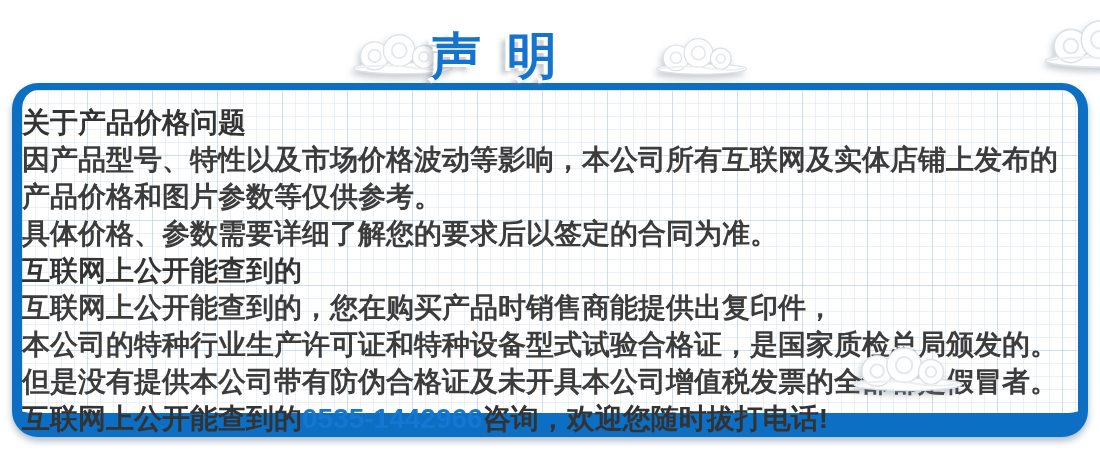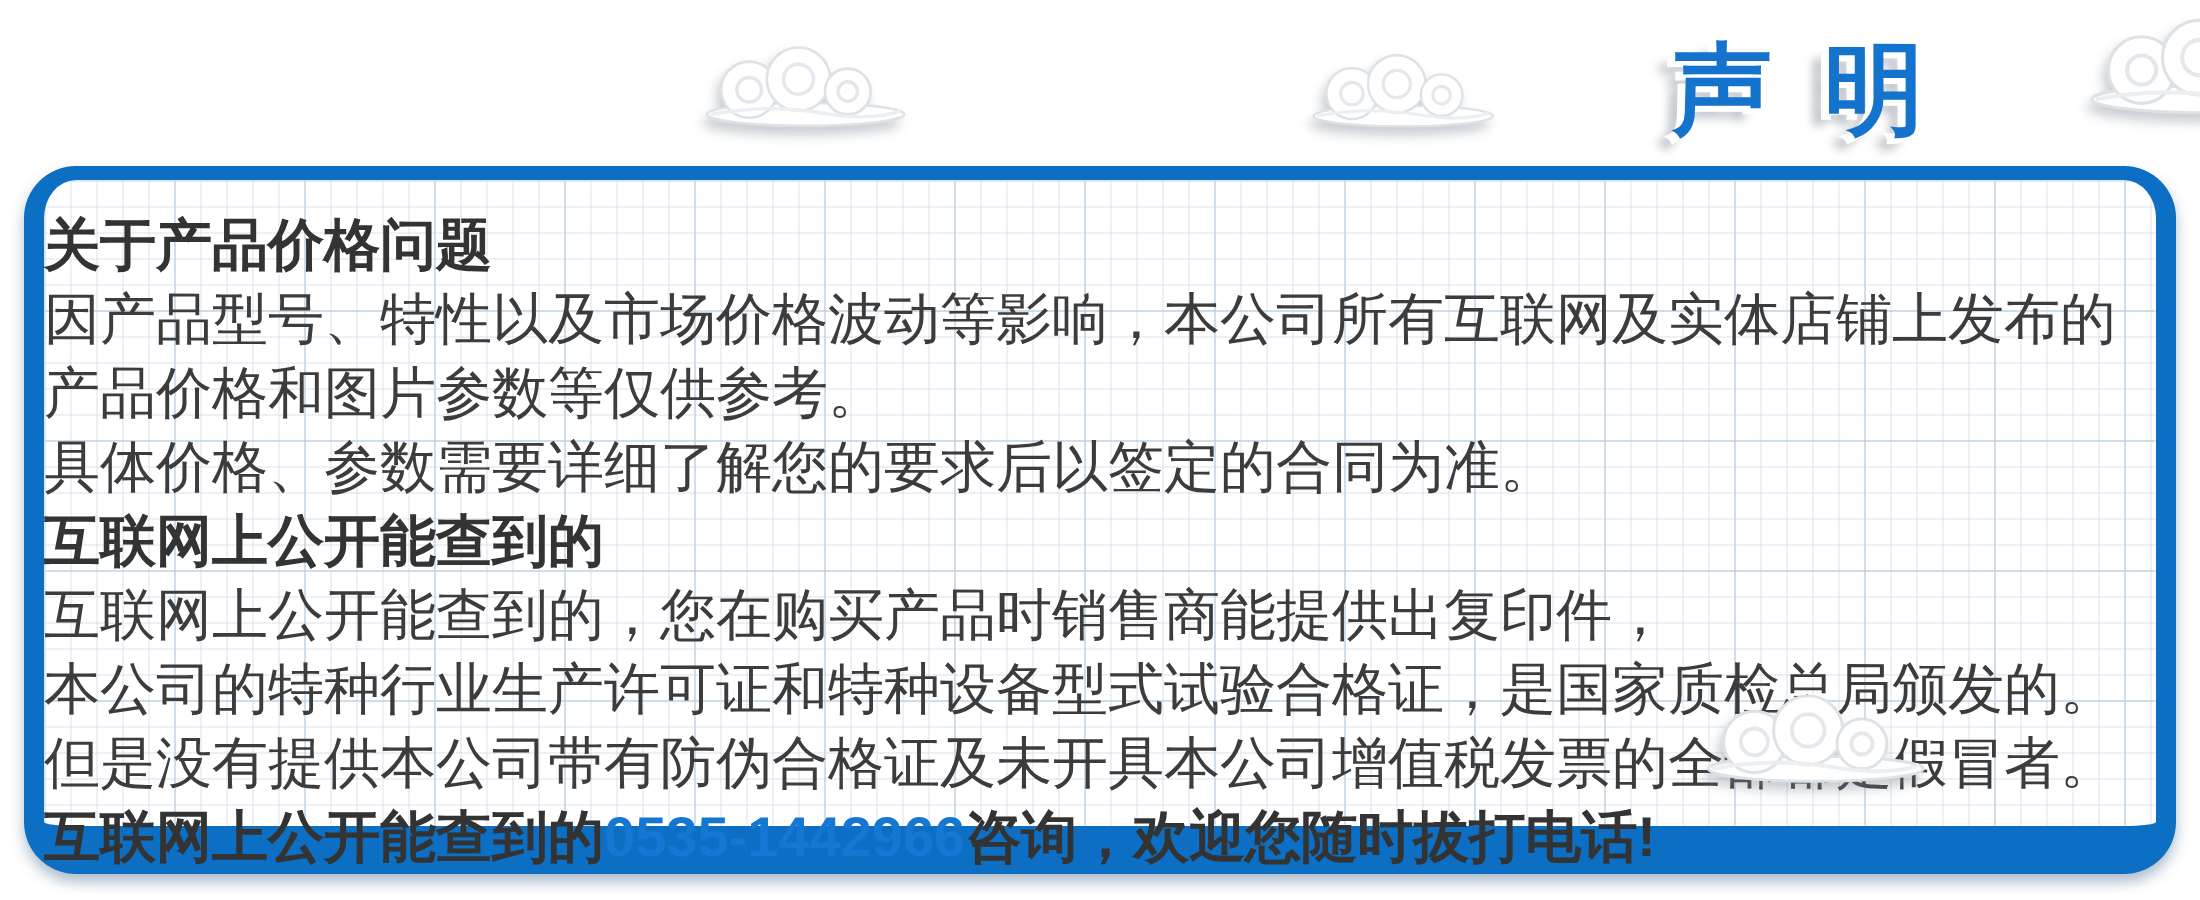--- a/index.html
+++ b/index.html
@@ -5,22 +5,22 @@
   html,body{margin:0;padding:0;}
   body{
     width:1100px;height:450px;position:relative;overflow:hidden;
     font-family:"Liberation Sans","DejaVu Sans",sans-serif;
     background:linear-gradient(180deg,
       #ffffff 0%, #fbfdfe 8%, #f0f5fa 18%, #dcearf 0,
       #d6e6f3 38%, #b3d3ec 55%, #7fb4e0 72%, #4990cf 86%, #2e7ec2 95%, #3787c9 100%);
   }
   
   .header{
-    position:absolute;left:0;top:0;width:988px;height:83px;
-    text-align:right;z-index:3;
+    position:absolute;left:0;top:11px;width:988px;height:83px;
+    text-align:center;z-index:3;
   }
   .title{
     position:absolute;left:0;right:0;top:12px;
     font-size:50px;font-weight:bold;letter-spacing:26px;padding-left:26px;
     color:#1373cd;
     text-shadow:-4px 3px 0 #ffffff, -8px 6px 5px rgba(110,120,132,.45);
   }
   .cloud{position:absolute;filter:drop-shadow(-2px 4px 3px rgba(120,132,145,.40));}
   .cloud svg{display:block;width:100%;height:100%;}
   .cloud-left {left:342px;top:22px;width:118px;height:44px;}
@@ -42,21 +42,21 @@
     background-size:65px 65px,65px 65px,13px 13px,13px 13px;
     box-shadow:0 4px 7px rgba(18,62,108,.35), inset 0 0 0 1px rgba(255,255,255,.3);
     z-index:1;
   }
   .notice{
     position:absolute;left:0;right:0;top:14px;
     text-align:left;color:#3c3c3c;
     font-size:28px;line-height:37px;
   }
   .notice .heading{font-weight:bold;color:#333333;}
-  .notice .line{font-weight:normal;}
+  .notice .line{font-weight:bold;}
   .notice .footer-line{font-weight:bold;color:#333333;}
   .phone{color:#1677d2;font-weight:bold;text-decoration:none;cursor:pointer;}
 </style>
 </head>
 <body>
 
 <svg width="0" height="0" style="position:absolute">
   <defs>
     <symbol id="cloud" viewBox="0 0 120 50">
       <ellipse cx="62" cy="40" rx="56" ry="6.5" fill="#ffffff" stroke="#dde2e7" stroke-width="1.5"></ellipse>

